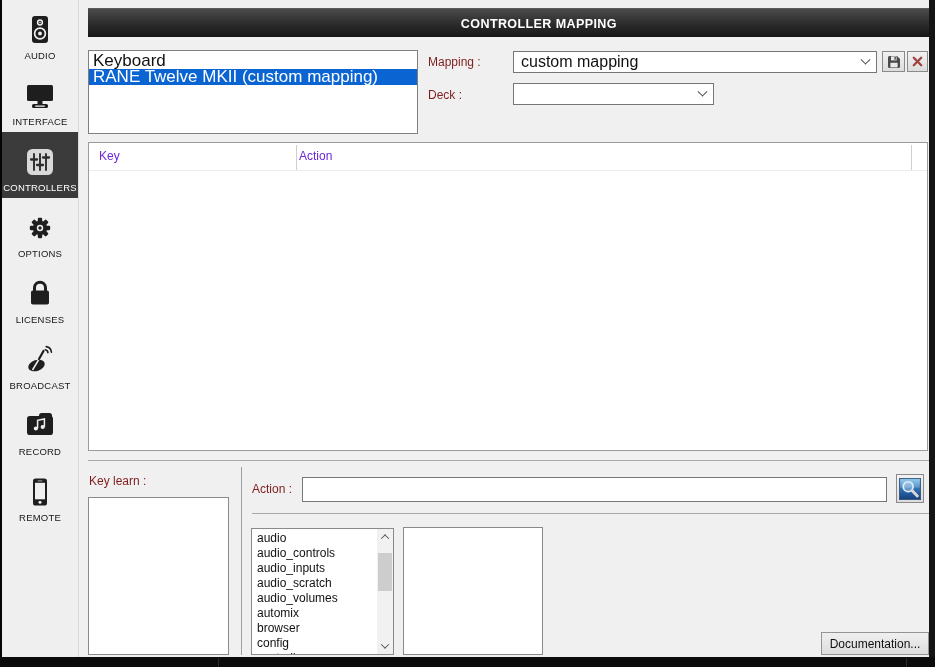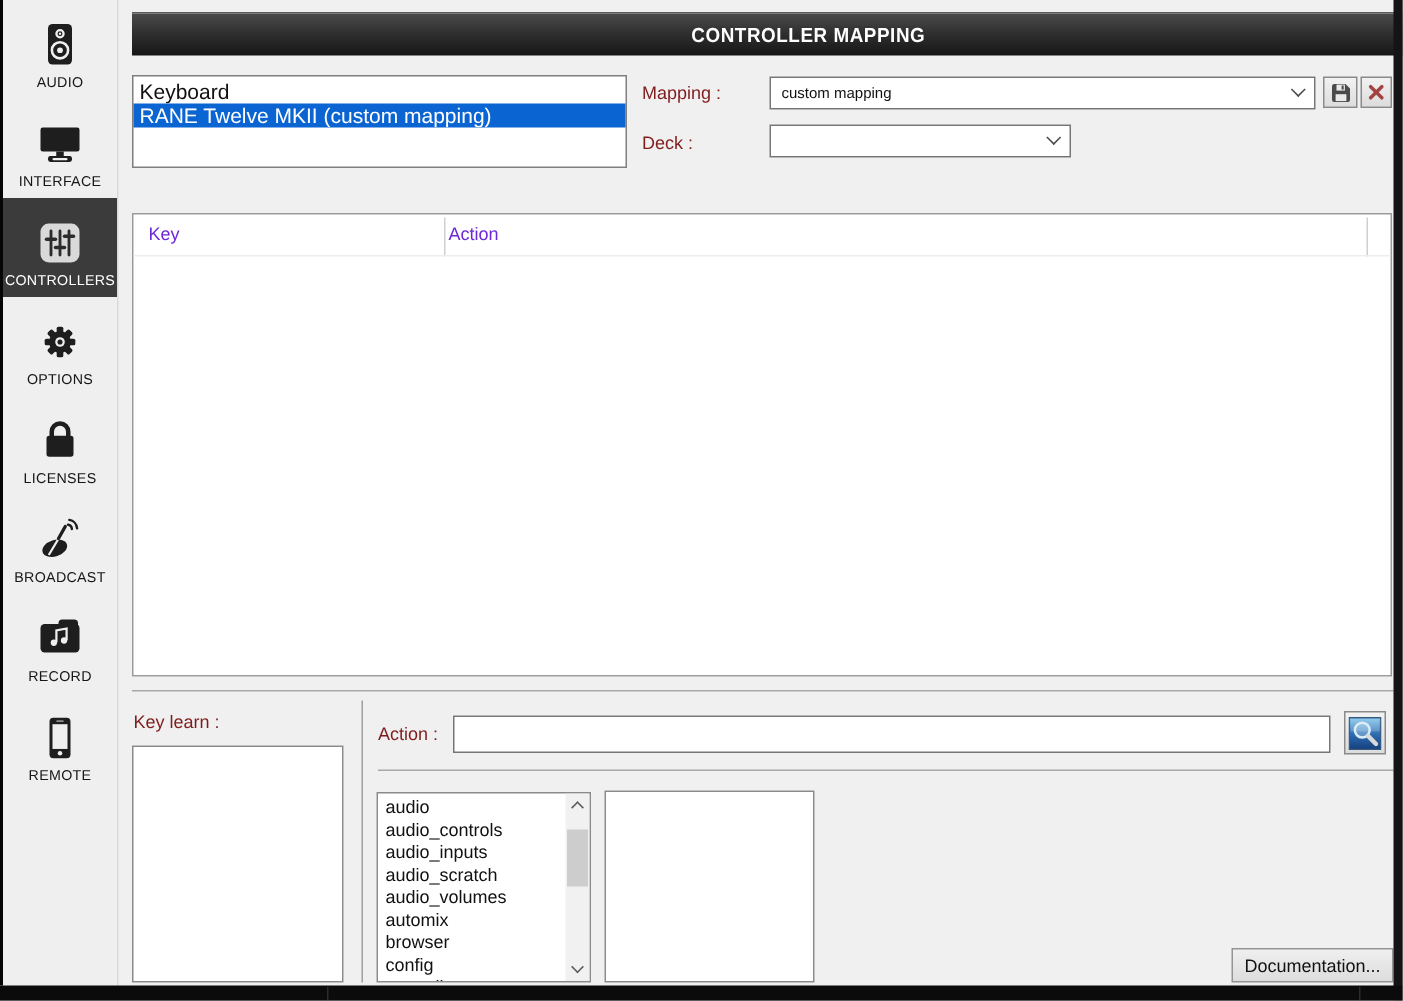--- a/index.html
+++ b/index.html
@@ -32,28 +32,28 @@
   
   .title-bar {
     left:88px; top:8px; width:901px; height:29px;
     background:linear-gradient(#4b4b4b, #303030 45%, #161616);
     border-top:1px solid #5c5c5c;
     display:flex; align-items:center; justify-content:center;
   }
   .title-bar span { color:#fff; font-weight:bold; font-size:13.5px; letter-spacing:.4px; transform:scaleX(.93); }
 
   
-  .device-list { left:88px; top:50px; width:330px; height:62px; background:#fff; border:1px solid #7f7f7f; padding-top:2px; font-size:14px; }
+  .device-list { left:88px; top:50px; width:330px; height:84px; background:#fff; border:1px solid #7f7f7f; padding-top:2px; font-size:17px; }
   .device-item { height:16px; line-height:16px; padding:0 4px; white-space:nowrap; overflow:hidden; }
   .device-item.selected { background:#0a64d2; color:#fff; }
 
   .form-label { font-size:12px; color:#7f1d1d; }
 
   
-  .combo { background:#fff; border:1px solid #767676; display:flex; align-items:center; font-size:10px; padding:0 7px; }
+  .combo { background:#fff; border:1px solid #767676; display:flex; align-items:center; font-size:16px; padding:0 7px; }
   .combo .val { flex:1; white-space:nowrap; overflow:hidden; }
   .chev { width:7px; height:7px; border-right:1.4px solid #4a4a4a; border-bottom:1.4px solid #4a4a4a; transform:rotate(45deg) translate(-2px,-2px); flex:none; }
   .combo-mapping { left:513px; top:51px; width:364px; height:22px; }
   .combo-deck    { left:513px; top:83px; width:201px; height:22px; }
 
   .tool-btn { background:linear-gradient(#f2f2f2,#dcdcdc); border:1px solid #8a8a8a; display:flex; align-items:center; justify-content:center; cursor:default; }
   .btn-save { left:882px; top:51px; width:23px; height:21px; }
   .btn-del  { left:907px; top:51px; width:21px; height:21px; }
 
   

